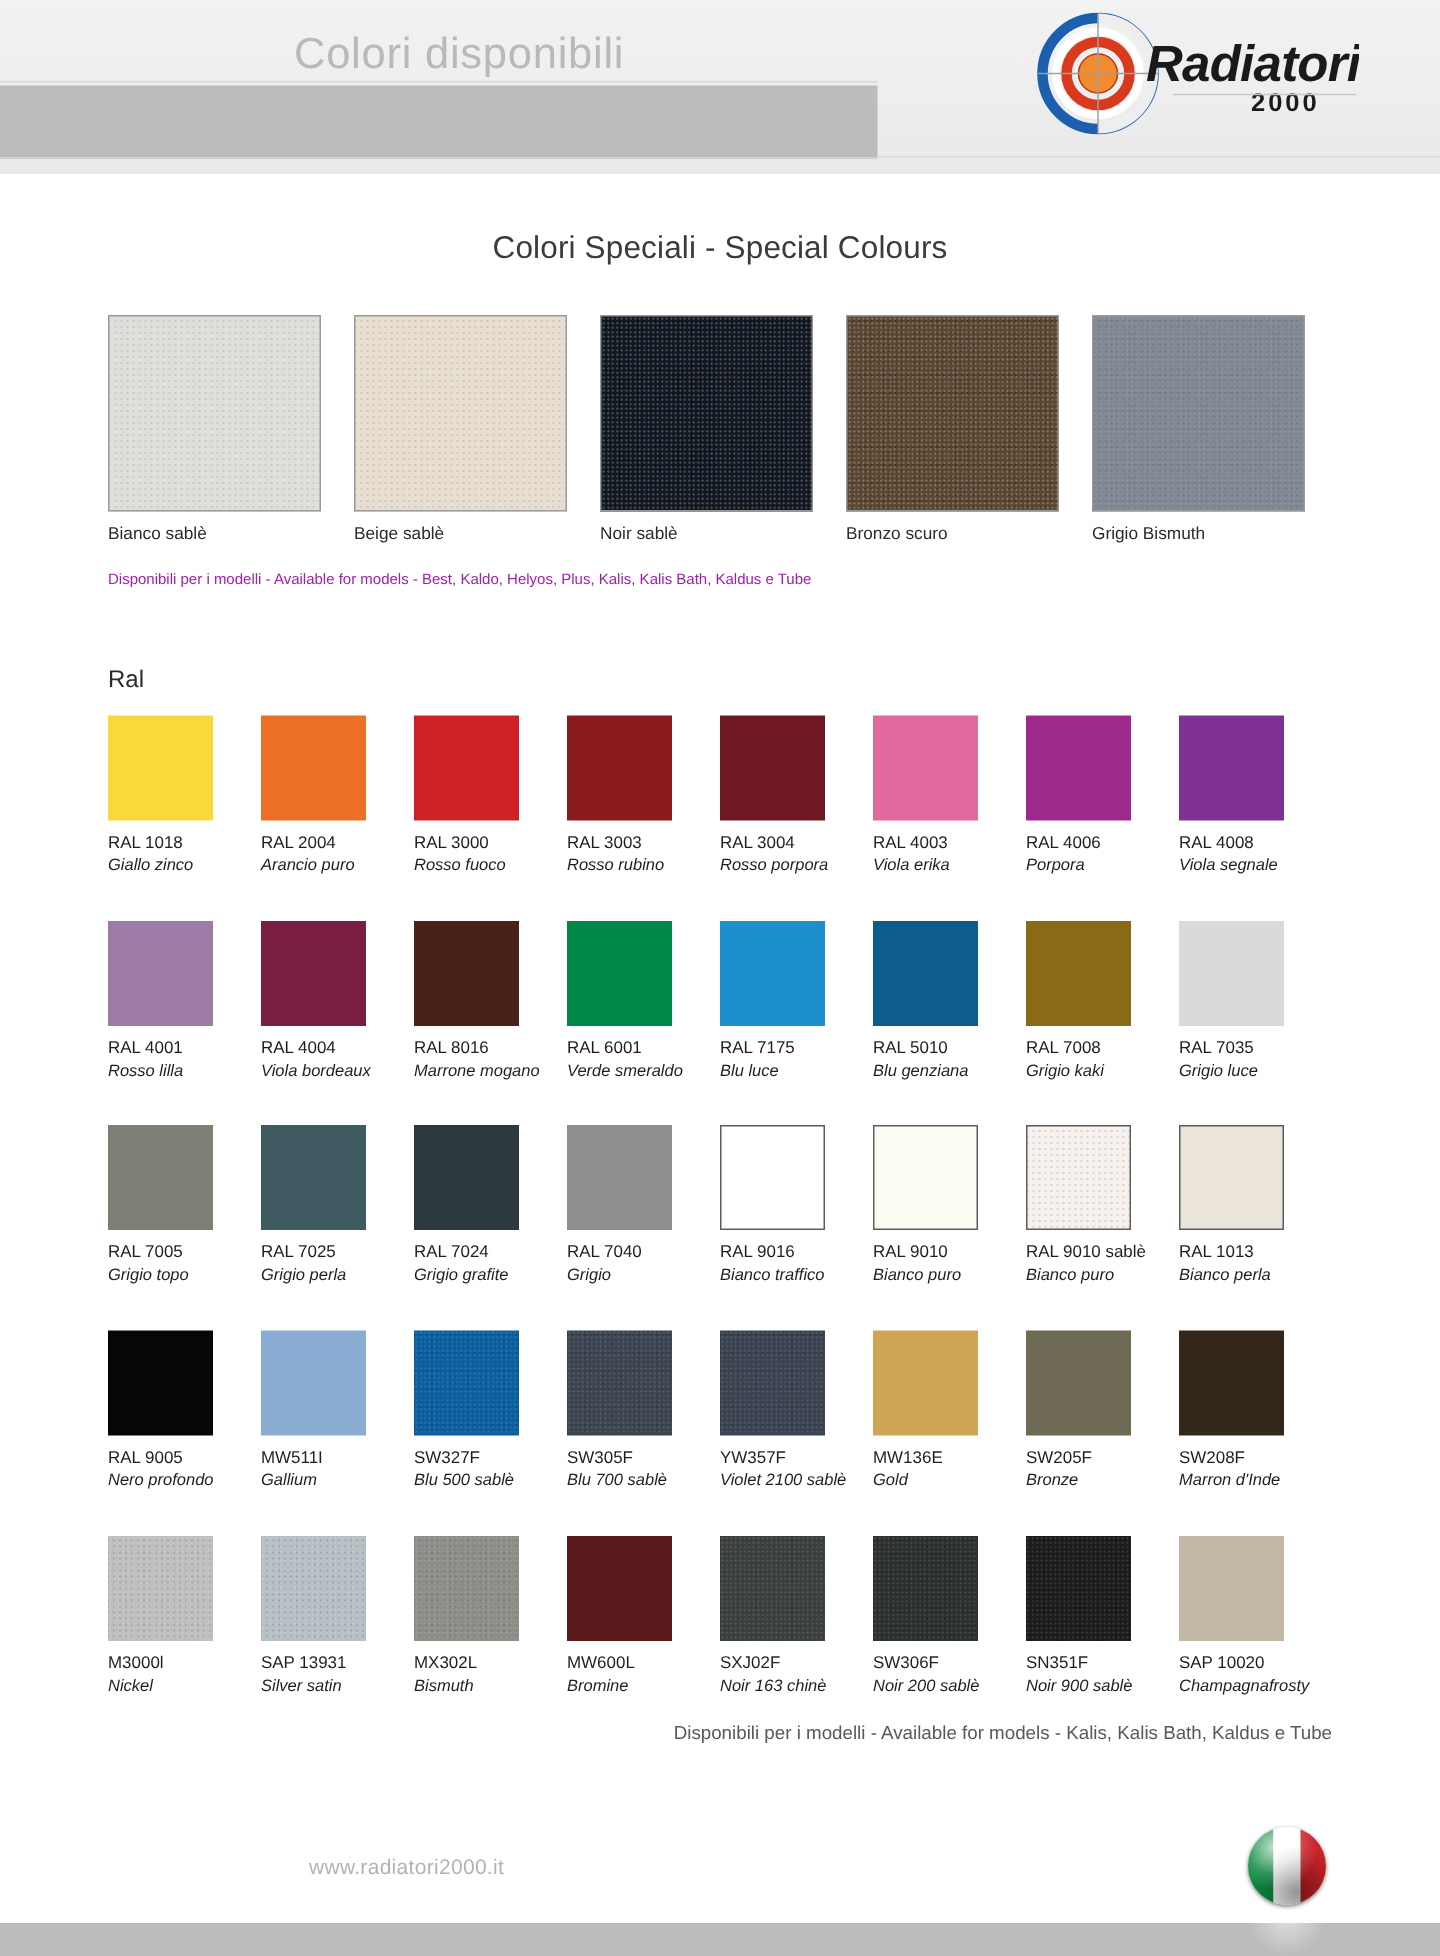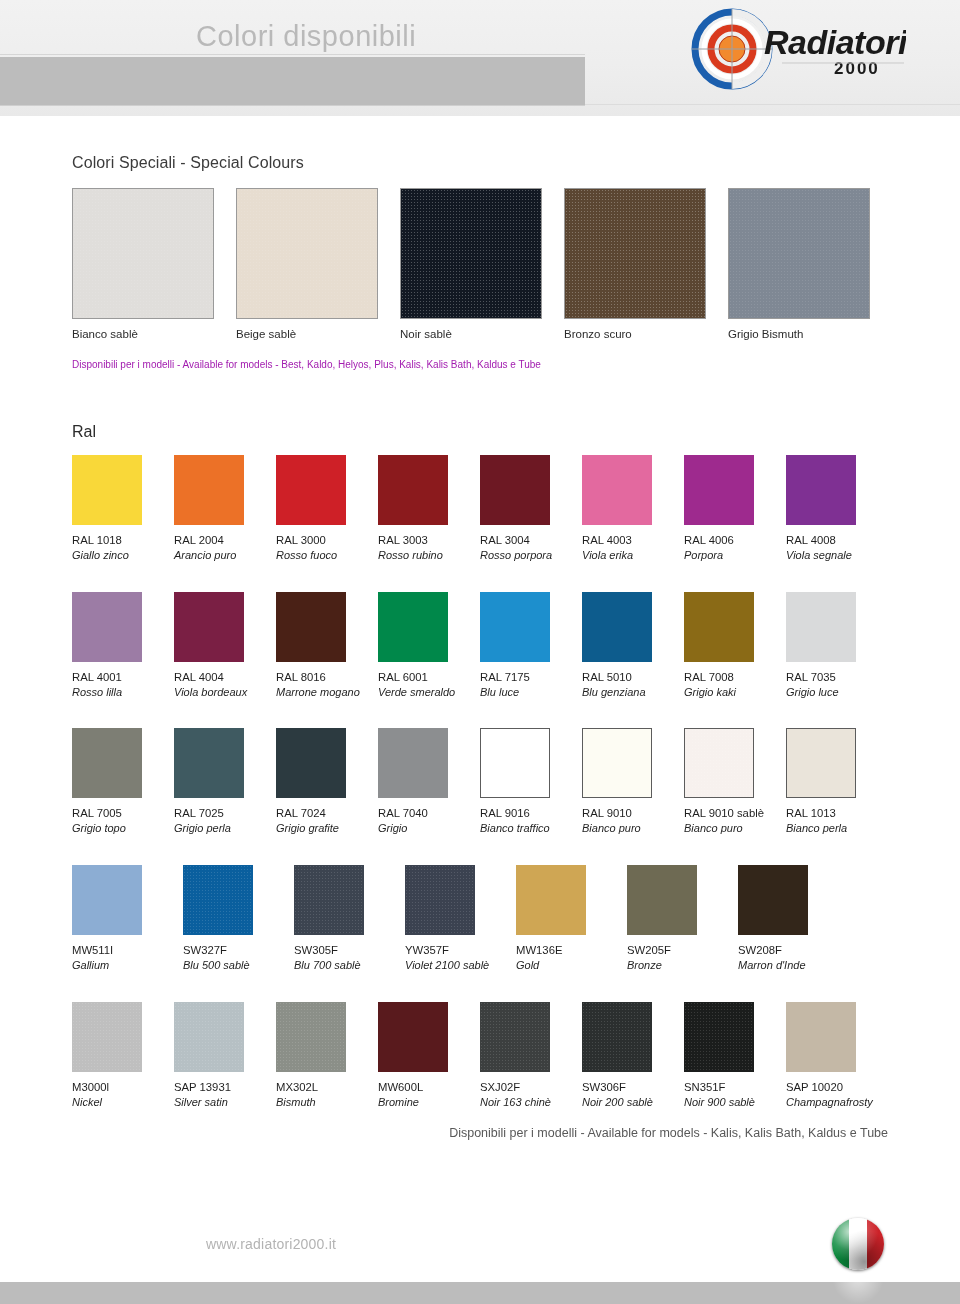--- a/index.html
+++ b/index.html
@@ -76,31 +76,32 @@
   .logo svg { display:block; }
 
   
   .content {
     position: relative;
     padding: 0 72px;
   }
 
   .section-title {
     margin-top: 38px;
-    font-size: 16px;
+    font-size: 21px;
     color: #3b3b3b;
     font-weight: 400;
     letter-spacing: .1px;
+    text-align: center;
   }
 
   
   .special-row {
     display: flex;
     gap: 4px;
-    margin-top: 16px;
+    margin-top: 32px;
   }
   .special-cell { width: 166px; }
   .special-swatch {
     width: 142px;
     height: 131px;
     border: 1px solid #9a9a9a;
     position: relative;
     overflow: hidden;
   }
   .special-swatch .tex {
@@ -408,20 +409,25 @@
           <div class="code">RAL 9010 sablè</div>
           <div class="name">Bianco puro</div>
         </div>
         <div class="cell">
           <div class="sw bordered" style="background: rgb(234, 228, 218);"></div>
           <div class="code">RAL 1013</div>
           <div class="name">Bianco perla</div>
         </div>
       </div>
       <div class="grid tight">
+        <div class="cell">
+          <div class="sw" style="background: rgb(6, 6, 6);"></div>
+          <div class="code">RAL 9005</div>
+          <div class="name">Nero profondo</div>
+        </div>
         <div class="cell">
           <div class="sw" style="background: rgb(140, 173, 211);"></div>
           <div class="code">MW511I</div>
           <div class="name">Gallium</div>
         </div>
         <div class="cell">
           <div class="sw" style="background: rgb(10, 95, 158);">
             <div class="tex" style="background-image: radial-gradient(rgba(255, 255, 255, 0.13) 0.6px, transparent 0.7px), radial-gradient(rgba(0, 0, 0, 0.13) 0.6px, transparent 0.7px); background-size: 3px 3px, 4px 4px; background-position: 0px 0px, 2px 1px;"></div>
           </div>
           <div class="code">SW327F</div>

